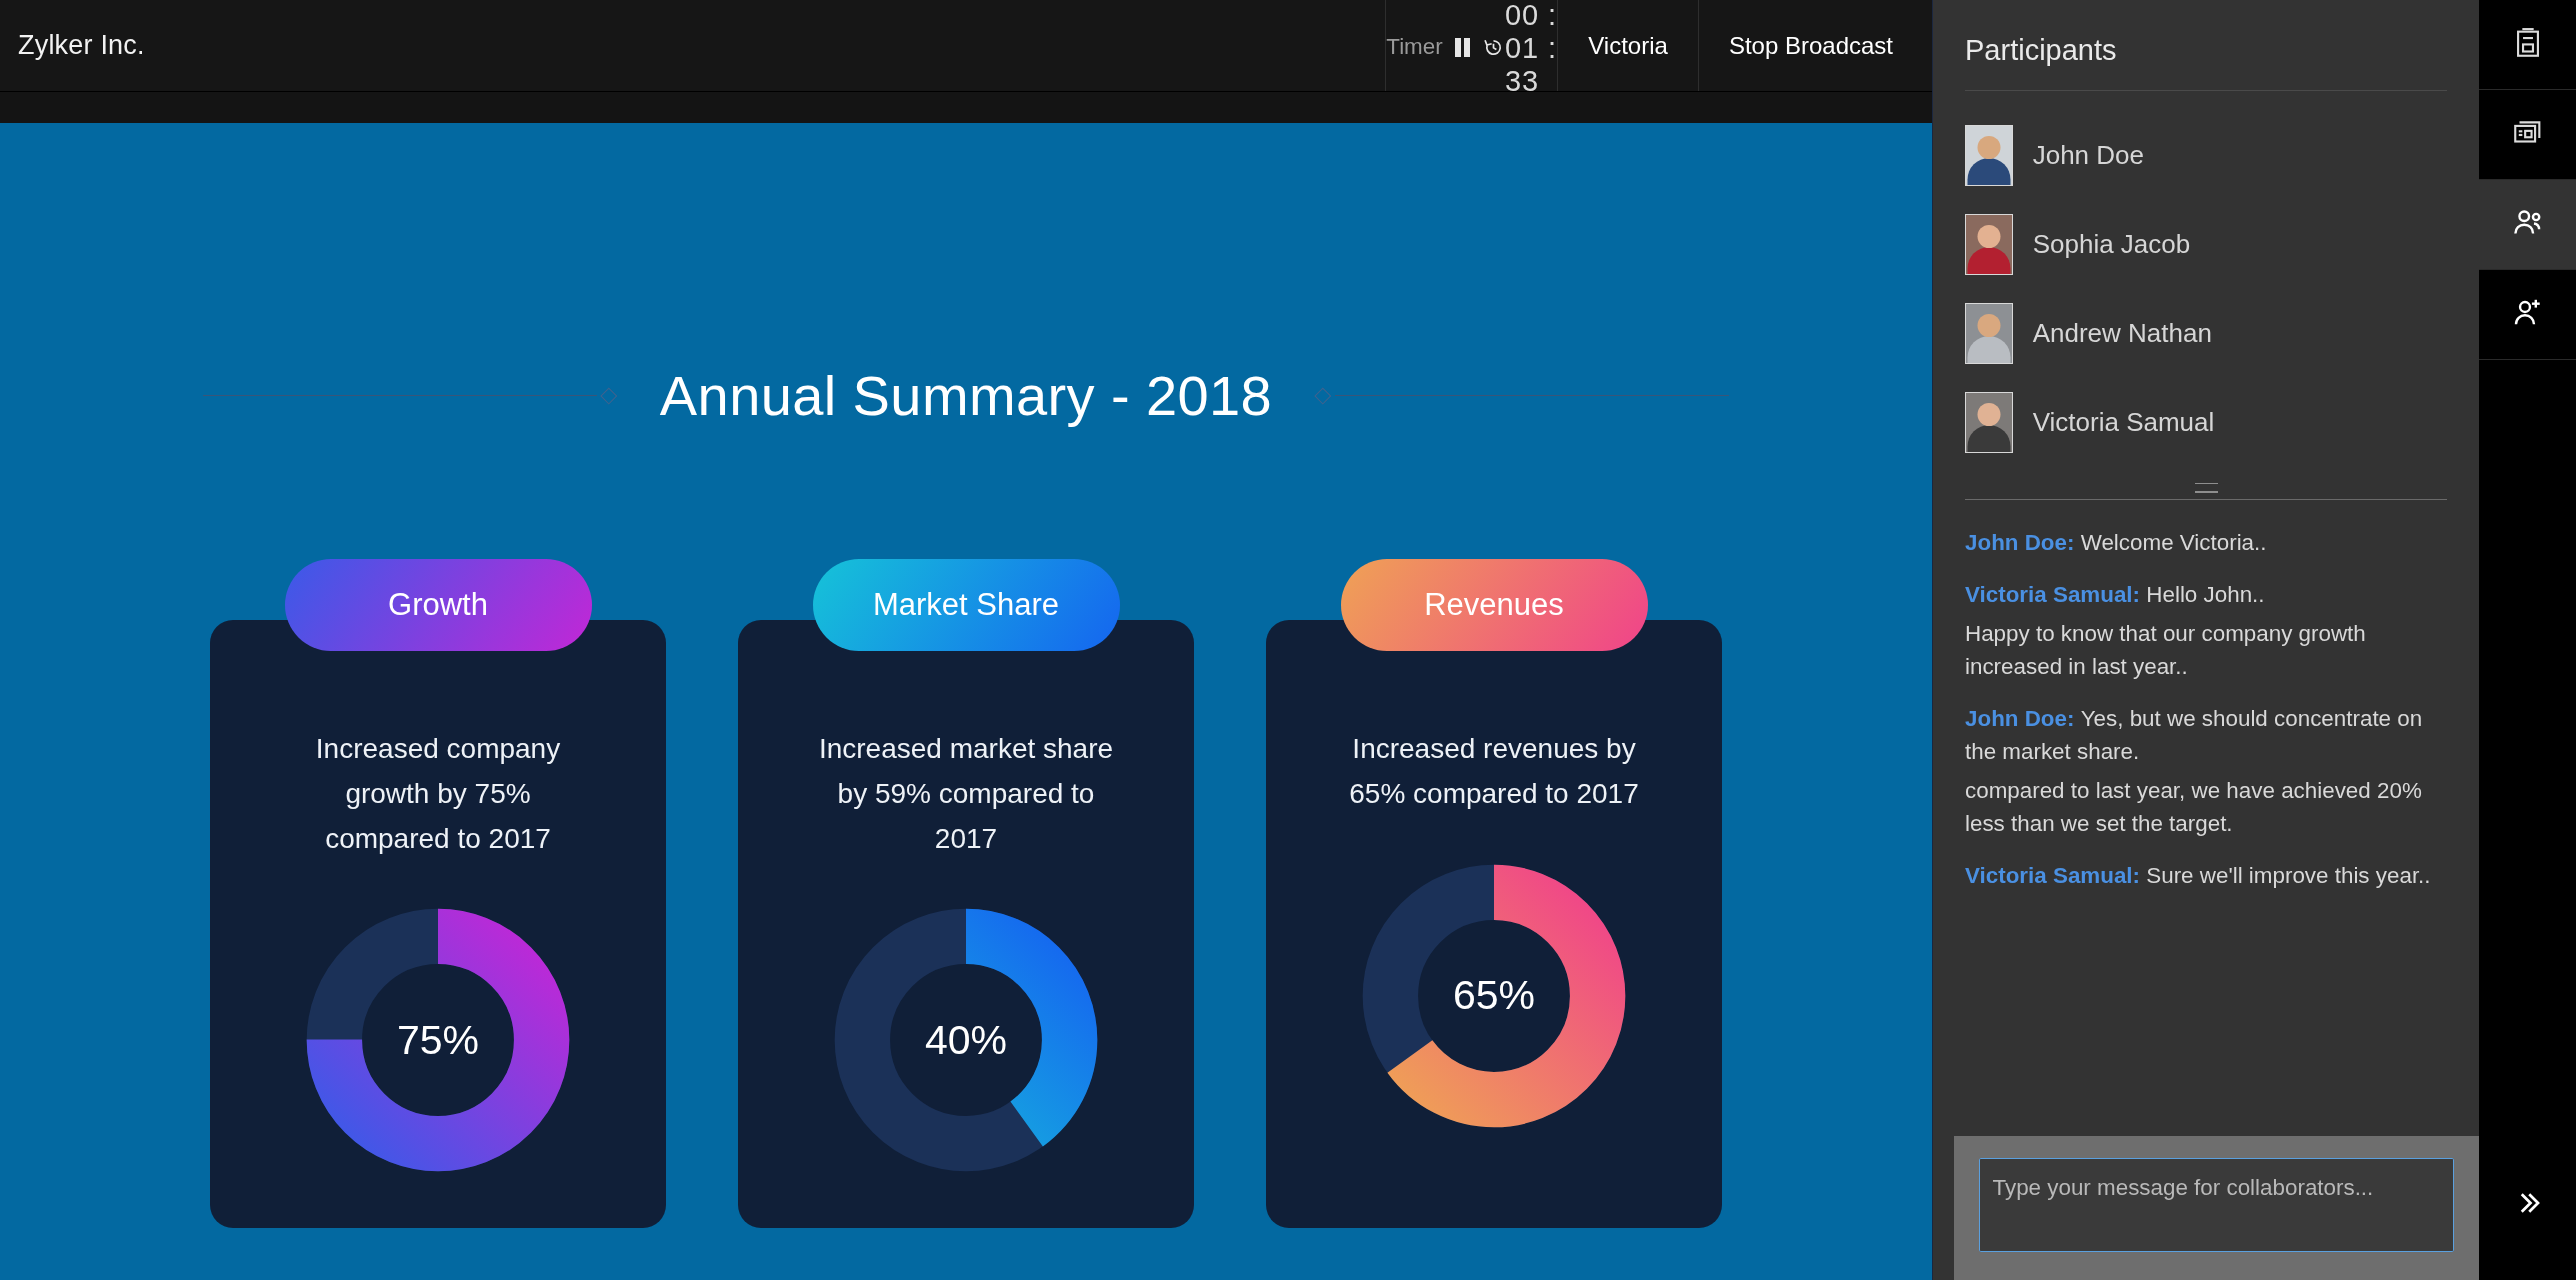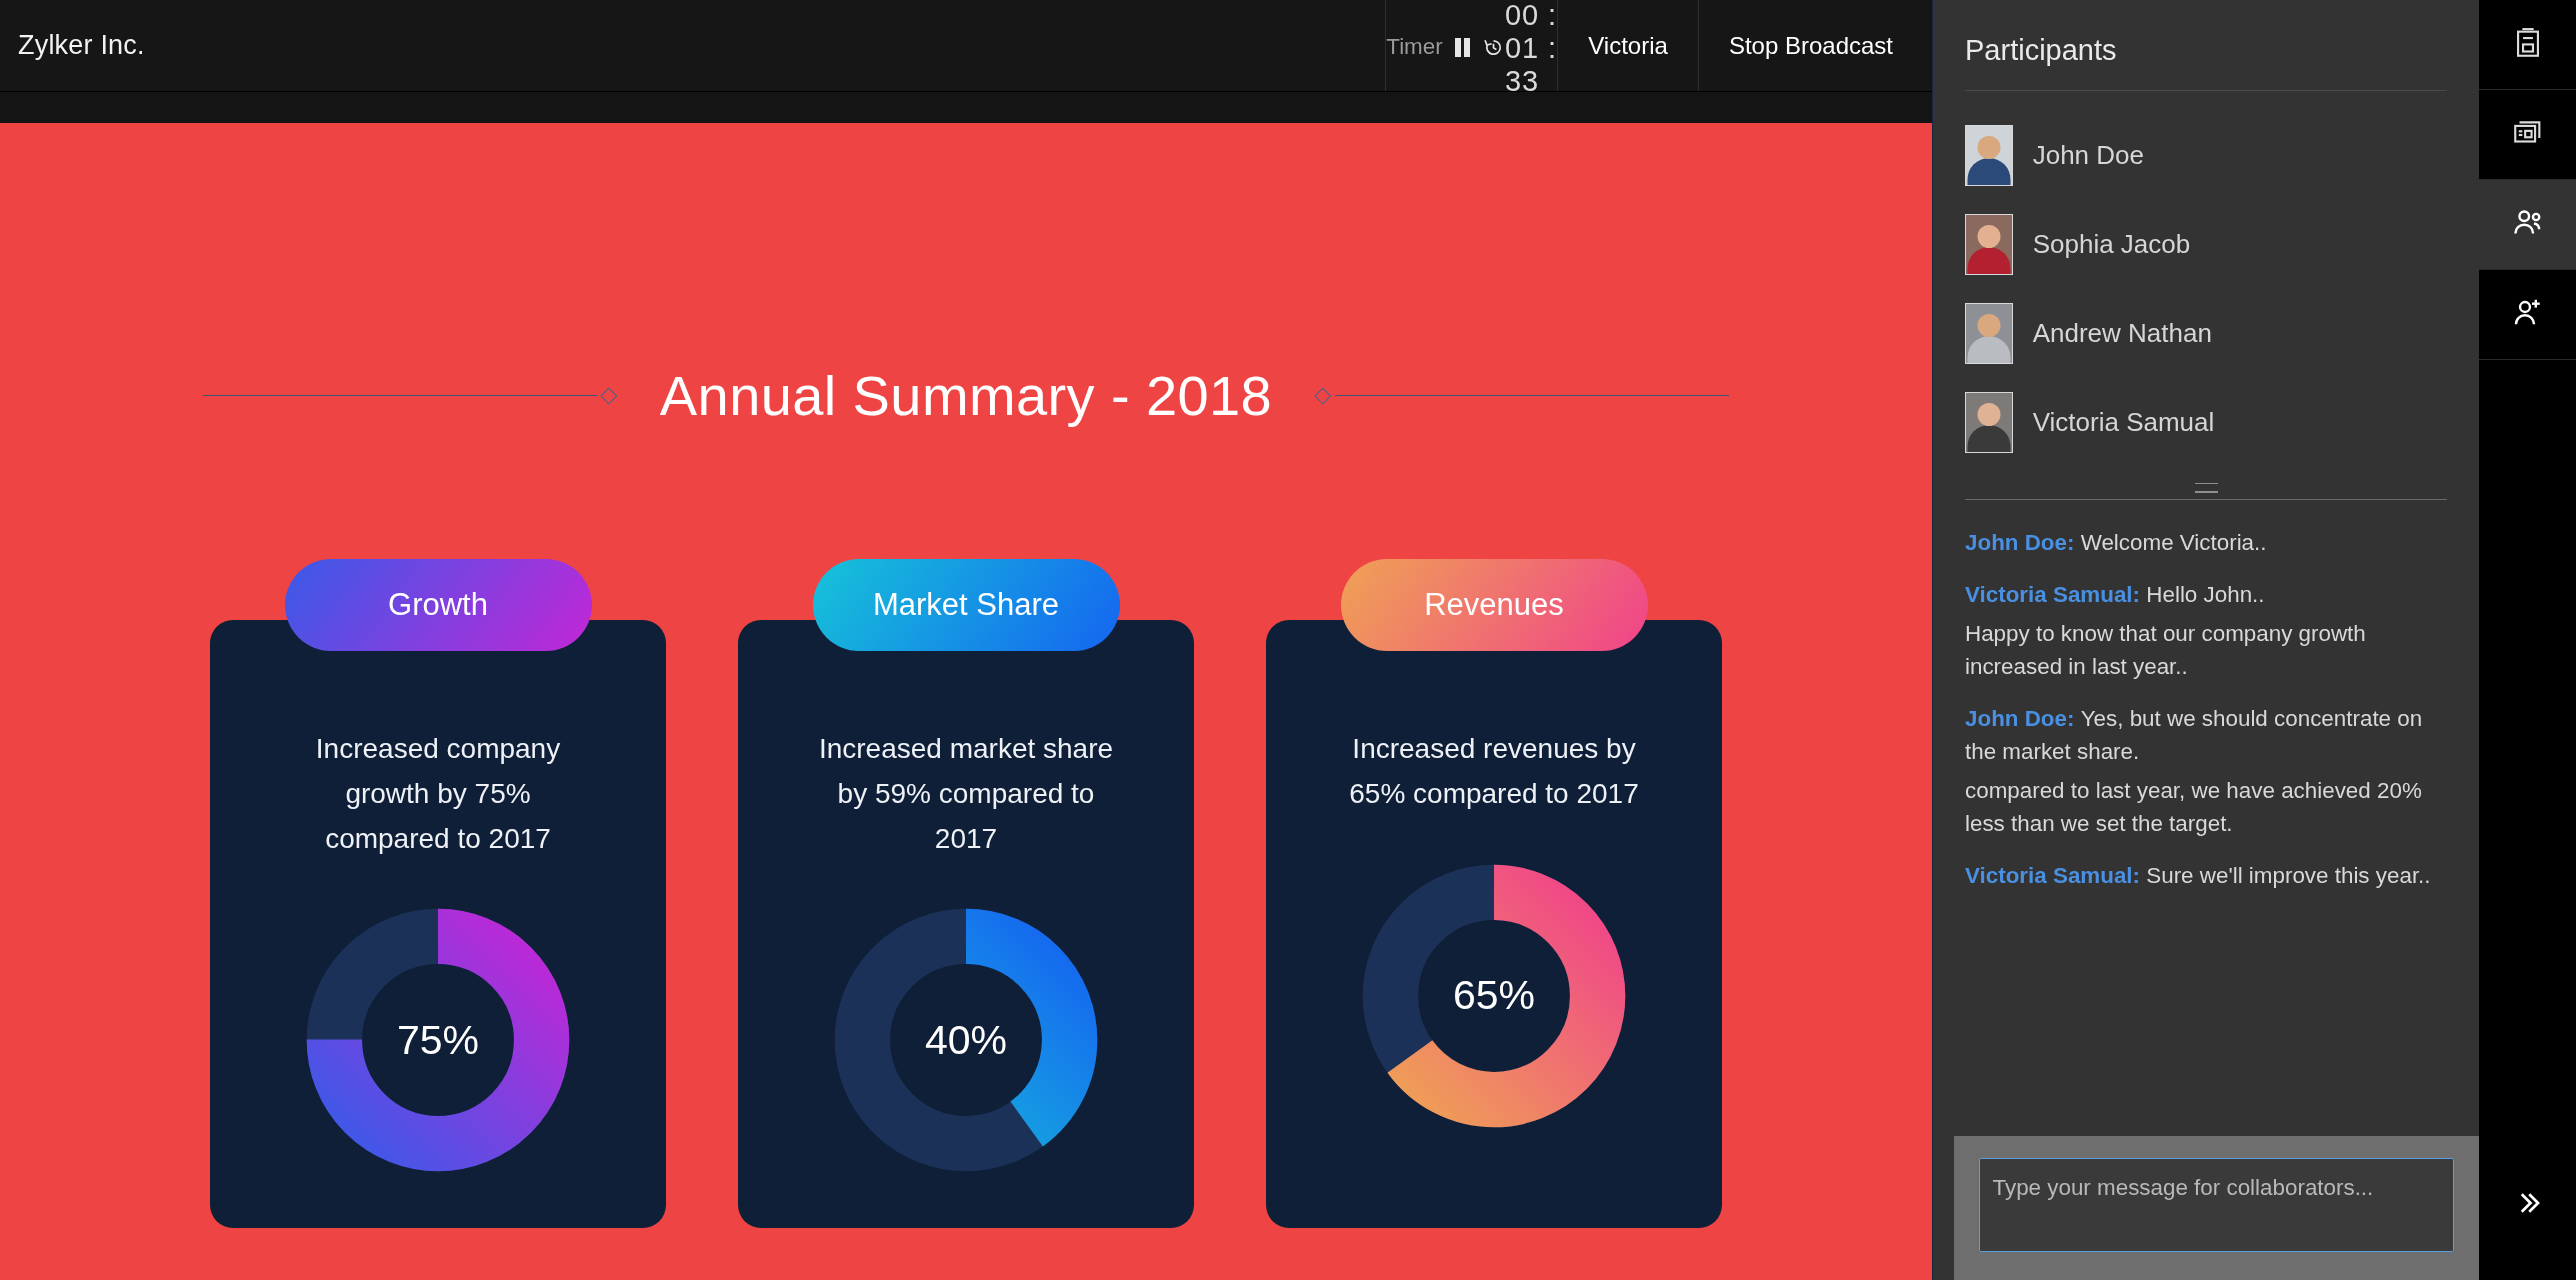--- a/index.html
+++ b/index.html
@@ -43,21 +43,21 @@
     border-right: 0.9px solid #2e2e2e; cursor: pointer;
     background: #161616;
   }
   .tb-btn:last-child { border-right: none; padding-right: 39px; }
 
   .gap-strip { height: 31px; width: 100%; background: #141414; }
 
   .slide {
     position: absolute; left: 0; top: 123px;
     width: 1932px; height: 1157px;
-    background: #ef4444;
+    background: #0369a1;
     overflow: hidden;
   }
 
   
   .slide-title-wrap {
     position: absolute; top: 240px; left: 0; width: 1932px;
     display: flex; align-items: center; justify-content: center; gap: 0;
   }
   .rule { display: flex; align-items: center; }
   .rule .line { height: 1.8px; width: 394px; background: #3a5578; }

